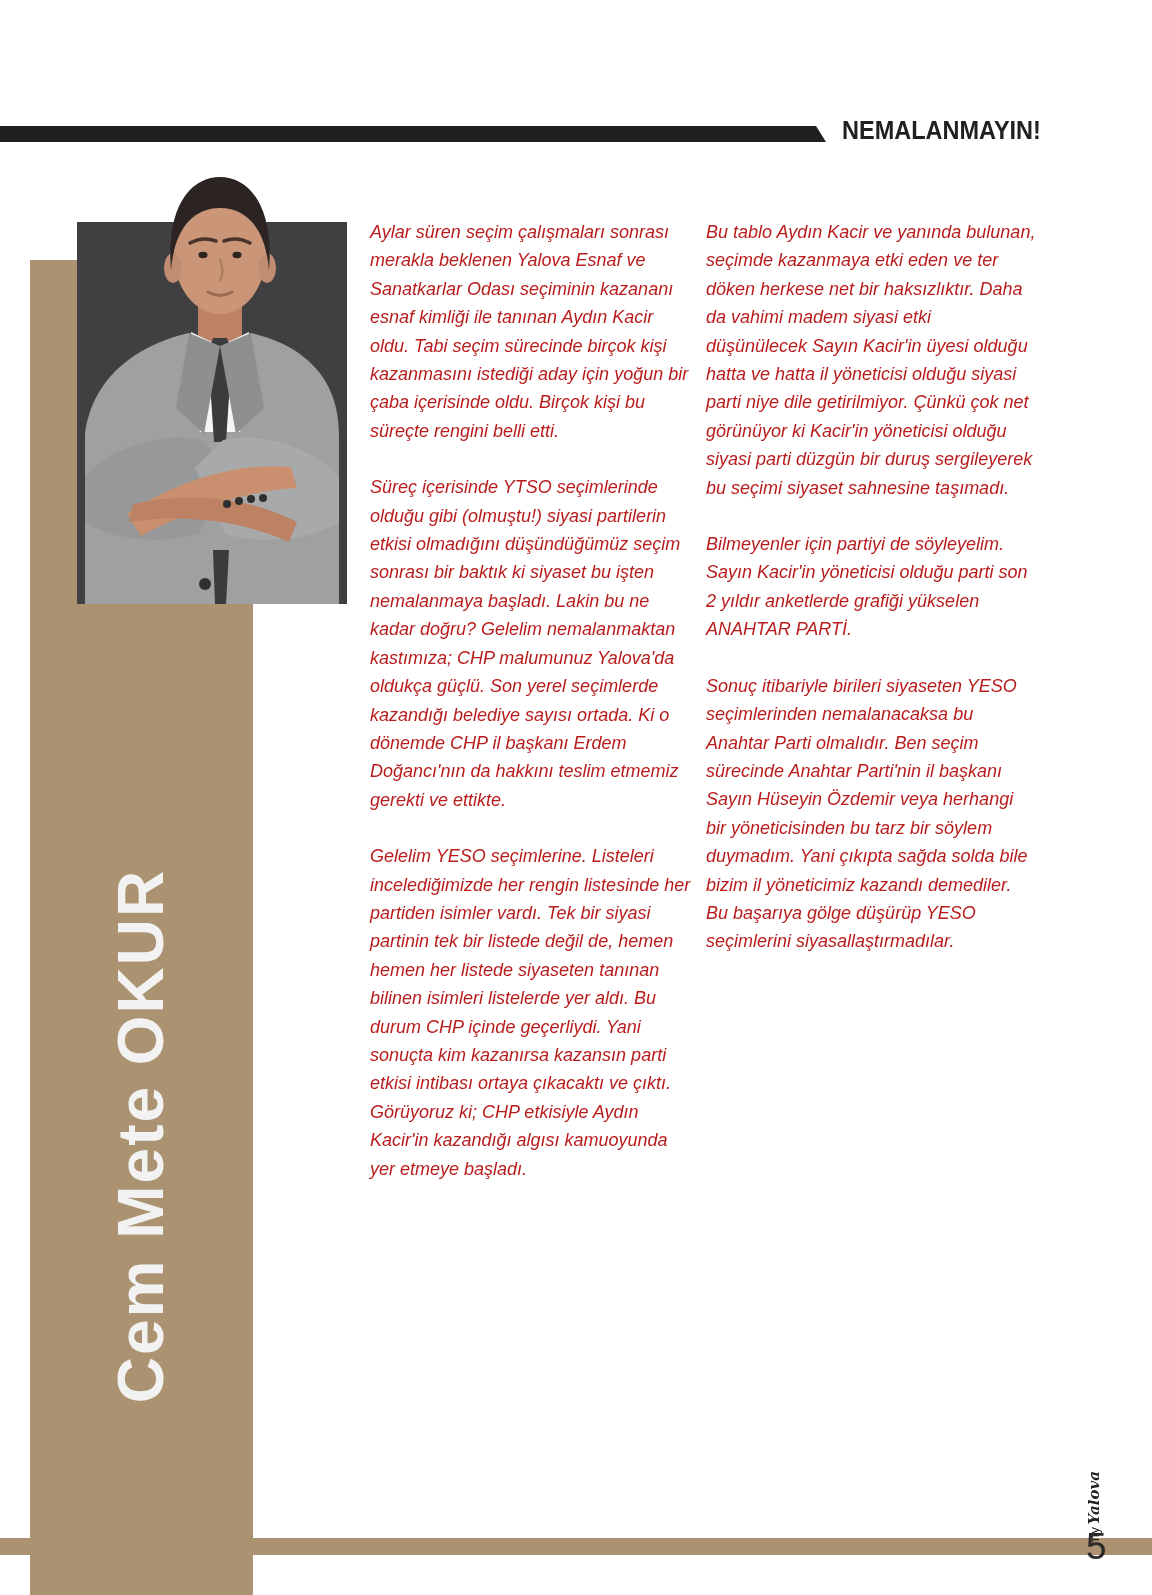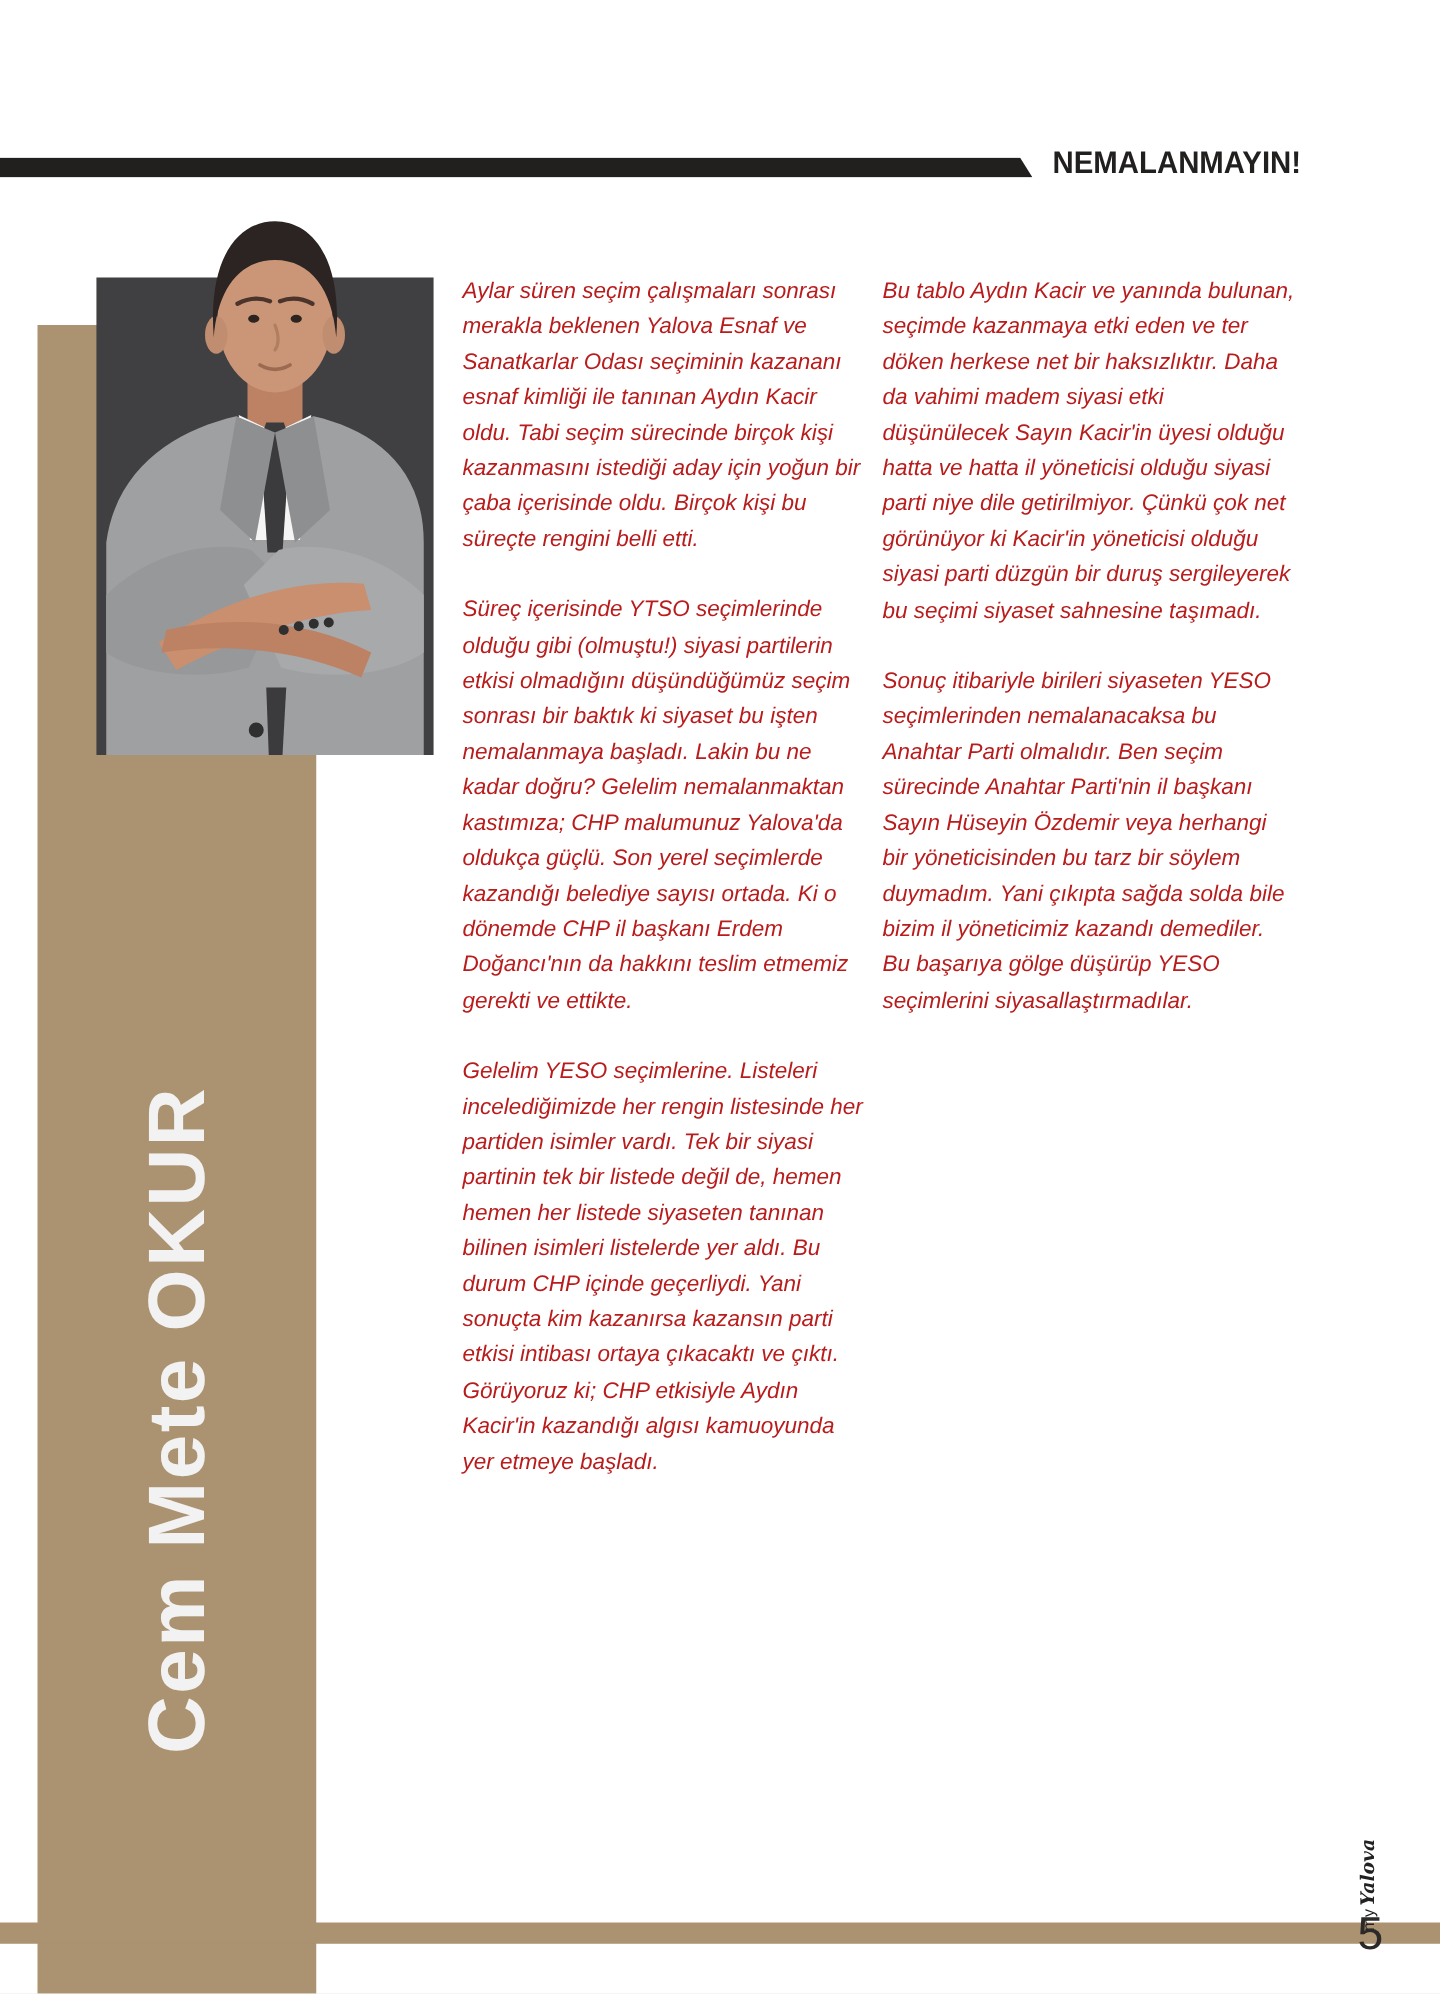--- a/index.html
+++ b/index.html
@@ -143,20 +143,21 @@
     </svg>
   </div>
 
   <div class="col col-left">
     <p>Aylar süren seçim çalışmaları sonrası merakla beklenen Yalova Esnaf ve Sanatkarlar Odası seçiminin kazananı esnaf kimliği ile tanınan Aydın Kacir oldu. Tabi seçim sürecinde birçok kişi kazanmasını istediği aday için yoğun bir çaba içerisinde oldu. Birçok kişi bu süreçte rengini belli etti.</p>
     <p>Süreç içerisinde YTSO seçimlerinde olduğu gibi (olmuştu!) siyasi partilerin etkisi olmadığını düşündüğümüz seçim sonrası bir baktık ki siyaset bu işten nemalanmaya başladı. Lakin bu ne kadar doğru? Gelelim nemalanmaktan kastımıza; CHP malumunuz Yalova'da oldukça güçlü. Son yerel seçimlerde kazandığı belediye sayısı ortada. Ki o dönemde CHP il başkanı Erdem Doğancı'nın da hakkını teslim etmemiz gerekti ve ettikte.</p>
     <p>Gelelim YESO seçimlerine. Listeleri incelediğimizde her rengin listesinde her partiden isimler vardı. Tek bir siyasi partinin tek bir listede değil de, hemen hemen her listede siyaseten tanınan bilinen isimleri listelerde yer aldı. Bu durum CHP içinde geçerliydi. Yani sonuçta kim kazanırsa kazansın parti etkisi intibası ortaya çıkacaktı ve çıktı. Görüyoruz ki; CHP etkisiyle Aydın Kacir'in kazandığı algısı kamuoyunda yer etmeye başladı.</p>
   </div>
   <div class="col col-right">
     <p>Bu tablo Aydın Kacir ve yanında bulunan, seçimde kazanmaya etki eden ve ter döken herkese net bir haksızlıktır. Daha da vahimi madem siyasi etki düşünülecek Sayın Kacir'in üyesi olduğu hatta ve hatta il yöneticisi olduğu siyasi parti niye dile getirilmiyor. Çünkü çok net görünüyor ki Kacir'in yöneticisi olduğu siyasi parti düzgün bir duruş sergileyerek bu seçimi siyaset sahnesine taşımadı.</p>
+    <p>Bilmeyenler için partiyi de söyleyelim. Sayın Kacir'in yöneticisi olduğu parti son 2 yıldır anketlerde grafiği yükselen ANAHTAR PARTİ.</p>
     <p>Sonuç itibariyle birileri siyaseten YESO seçimlerinden nemalanacaksa bu Anahtar Parti olmalıdır. Ben seçim sürecinde Anahtar Parti'nin il başkanı Sayın Hüseyin Özdemir veya herhangi bir yöneticisinden bu tarz bir söylem duymadım. Yani çıkıpta sağda solda bile bizim il yöneticimiz kazandı demediler. Bu başarıya gölge düşürüp YESO seçimlerini siyasallaştırmadılar.</p>
   </div>
 
   <div class="footer-rule"></div>
   <div class="brand-mark">
     <span class="brand-prefix">my</span>
     <span class="brand-name">Yalova</span>
   </div>
   <div class="page-number">5</div>
 

